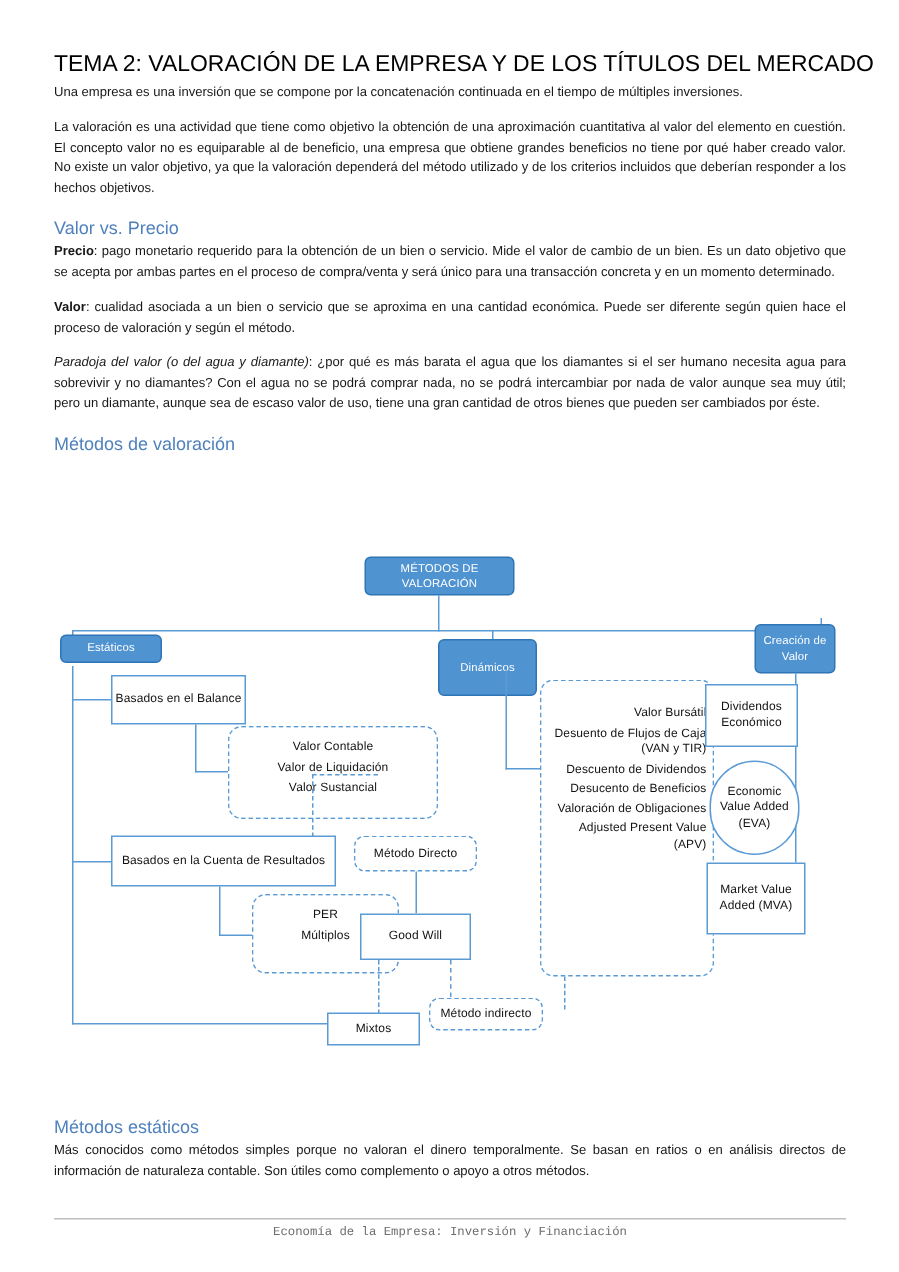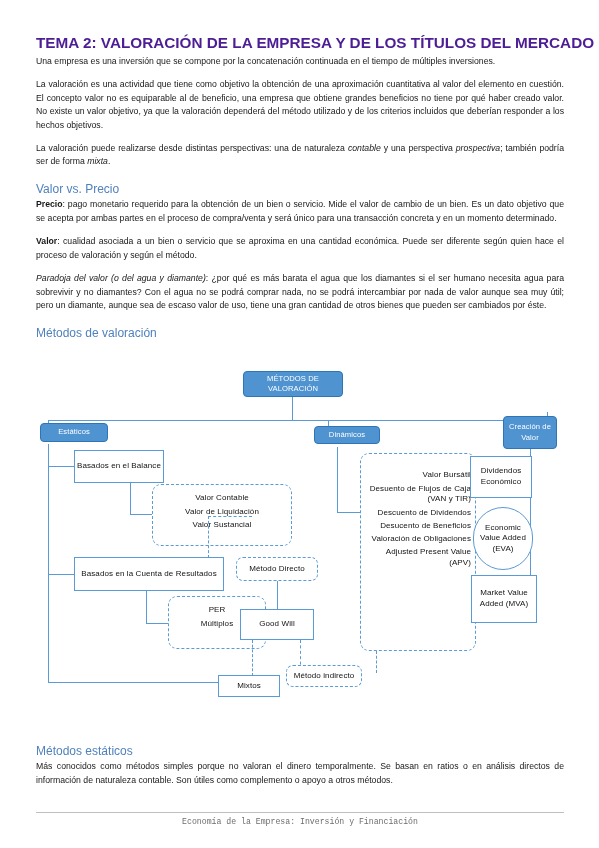--- a/index.html
+++ b/index.html
@@ -22,22 +22,22 @@
   }
 
   
   .content {
     position: absolute;
     left: 36px; top: 34px;
     width: 528px;
   }
   h1.doc-title {
     font-size: 15.3px;
-    font-weight: 700;
-    color: #4c1d95;
+    font-weight: 400;
+    color: #000000;
     letter-spacing: 0.0px;
     margin: 0 0 3px 0;
     line-height: 1.15;
     white-space: nowrap;
   }
   h2.section-title {
     font-size: 12px;
     font-weight: 400;
     color: #4f81bd;
     margin: 13px 0 2px 0;
@@ -139,21 +139,20 @@
 </style>
 </head>
 <body>
 
 <div class="page">
 
   <div class="content">
     <h1 class="doc-title">TEMA 2: VALORACIÓN DE LA EMPRESA Y DE LOS TÍTULOS DEL MERCADO</h1>
     <p class="body">Una empresa es una inversión que se compone por la concatenación continuada en el tiempo de múltiples inversiones.</p>
     <p class="body">La valoración es una actividad que tiene como objetivo la obtención de una aproximación cuantitativa al valor del elemento en cuestión. El concepto valor no es equiparable al de beneficio, una empresa que obtiene grandes beneficios no tiene por qué haber creado valor. No existe un valor objetivo, ya que la valoración dependerá del método utilizado y de los criterios incluidos que deberían responder a los hechos objetivos.</p>
-    <p class="body"><span>La valoración puede realizarse desde distintas perspectivas: una de naturaleza </span><span class="i">contable</span><span> y una perspectiva </span><span class="i">prospectiva</span><span>; también podría ser de forma </span><span class="i">mixta</span><span>.</span></p>
 
     <h2 class="section-title">Valor vs. Precio</h2>
     <p class="body"><span class="b">Precio</span><span>: pago monetario requerido para la obtención de un bien o servicio. Mide el valor de cambio de un bien. Es un dato objetivo que se acepta por ambas partes en el proceso de compra/venta y será único para una transacción concreta y en un momento determinado.</span></p>
     <p class="body"><span class="b">Valor</span><span>: cualidad asociada a un bien o servicio que se aproxima en una cantidad económica. Puede ser diferente según quien hace el proceso de valoración y según el método.</span></p>
     <p class="body"><span class="i">Paradoja del valor (o del agua y diamante)</span><span>: ¿por qué es más barata el agua que los diamantes si el ser humano necesita agua para sobrevivir y no diamantes? Con el agua no se podrá comprar nada, no se podrá intercambiar por nada de valor aunque sea muy útil; pero un diamante, aunque sea de escaso valor de uso, tiene una gran cantidad de otros bienes que pueden ser cambiados por éste.</span></p>
 
     <h2 class="section-title">Métodos de valoración</h2>
   </div>
 
   <div class="diagram">
@@ -201,21 +200,21 @@
         <div>PER</div>
         <div>Múltiplos</div>
       </div>
     </div>
 
     <div class="ln ln-h" style="left:20px; top:314px; width:190px;"></div>
     <div class="node n-solid" style="left:190px; top:307px; width:62px; height:22px;">
       <span>Mixtos</span>
     </div>
 
-    <div class="node n-fill" style="left:286px; top:58px; width:66px; height:18px;">Dinámicos</div>
+    <div class="node n-fill" style="left:264px; top:58px; width:66px; height:38px;">Dinámicos</div>
 
     <div class="ln ln-v" style="left:309px; top:79px; height:66px;"></div>
     <div class="ln ln-h" style="left:309px; top:144px; width:36px;"></div>
 
     <div class="node n-dash" style="left:332px; top:85px; width:116px; height:198px; display:block;">
       <div class="stacklist" style="padding-top:14px;text-align:right;">
         <div>Valor Bursátil</div>
         <div>Desuento de Flujos de Caja (VAN y TIR)</div>
         <div>Descuento de Dividendos</div>
         <div>Desucento de Beneficios</div>

